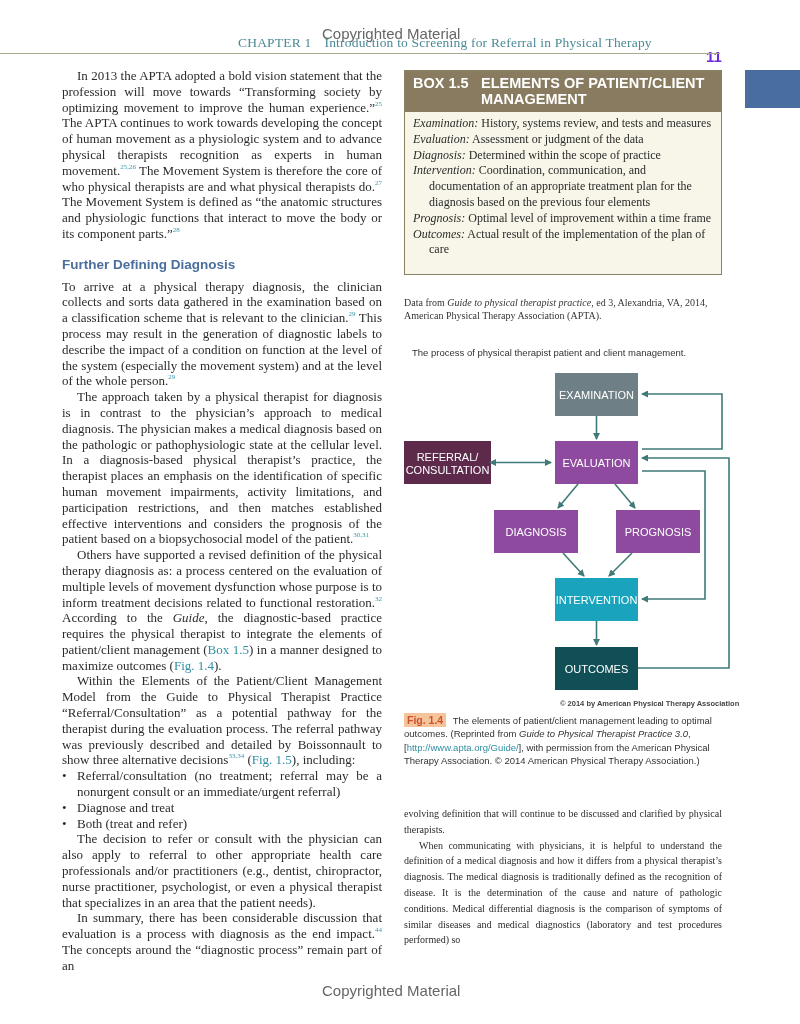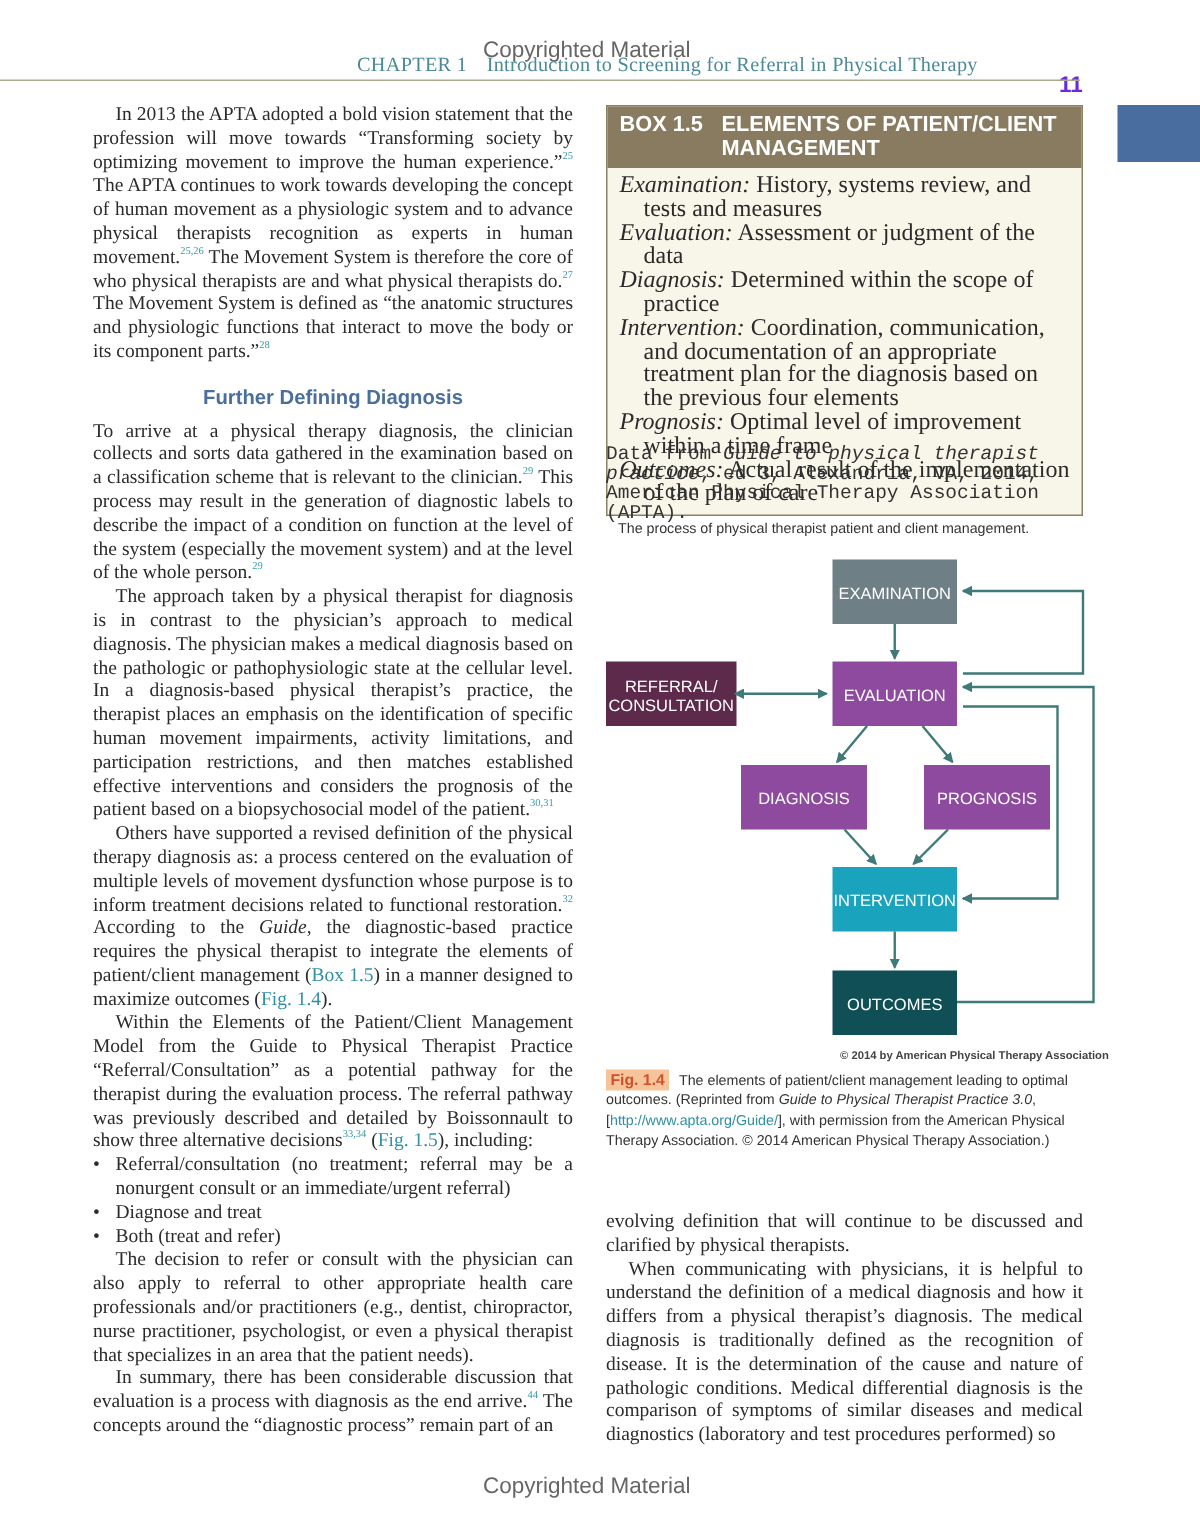--- a/index.html
+++ b/index.html
@@ -13,41 +13,41 @@
   .watermark { font-family:"Liberation Sans", sans-serif; font-size:15px; color:#666; white-space:nowrap; }
   .wm-top { left:322px; top:25px; }
   .wm-bottom { left:322px; top:982px; }
   .side-tab { left:745px; top:70px; width:55px; height:38px; background:#4a6d9f; }
 
   .col-left { left:62px; top:68px; width:320px; font-size:13px; line-height:15.8px; text-align:justify; }
   .col-left p { margin:0; text-indent:0; }
   .col-left p.ind { text-indent:15px; }
   sup { font-size:7px; color:#3a9aa8; vertical-align:top; line-height:7px; position:relative; top:1px; }
   .link { color:#2f8fa3; }
-  .h2 { font-family:"Liberation Sans", sans-serif; font-weight:bold; font-size:13.5px; color:#4b6f9c; margin:15px 0 6px 0 !important; text-align:center; }
+  .h2 { font-family:"Liberation Sans", sans-serif; font-weight:bold; font-size:13.5px; color:#4b6f9c; margin:15px 0 6px 0 !important; text-align:left; }
   ul.bullets { margin:0; padding:0; list-style:none; }
   ul.bullets li { position:relative; padding-left:15px; }
   ul.bullets li::before { content:"•"; position:absolute; left:0; top:0; }
 
   .box { left:404px; top:70px; width:316px; border:1px solid #8a8064; background:#f8f5e9; }
   .box-head { background:#887b5f; color:#fff; font-family:"Liberation Sans", sans-serif; font-weight:bold; font-size:14.5px; line-height:16px; padding:4px 8px 5px 8px; display:flex; }
   .box-head .num { width:68px; flex:none; }
-  .box-body { padding:4px 8px 6px 8px; font-size:16px; line-height:15.8px; }
+  .box-body { padding:4px 8px 16px 8px; font-size:12px; line-height:15.8px; }
   .box-body div { padding-left:16px; text-indent:-16px; }
   .box-body i { font-style:italic; }
-  .box-src { left:404px; top:296px; width:320px; font-family:Liberation Mono, monospace; font-size:13px; line-height:13px; color:#333; }
+  .box-src { left:404px; top:296px; width:320px; font-family:Liberation Serif, serif; font-size:10px; line-height:13px; color:#333; }
 
   .fig-title { left:412px; top:347px; font-family:"Liberation Sans", sans-serif; font-size:9.5px; color:#333; white-space:nowrap; }
   svg.diagram { left:398px; top:365px; }
   .fig-copy { left:560px; top:699px; font-family:"Liberation Sans", sans-serif; font-size:7.5px; font-weight:bold; color:#444; white-space:nowrap; }
   .fig-caption { left:404px; top:714px; width:320px; font-family:"Liberation Sans", sans-serif; font-size:9.5px; line-height:13.3px; color:#333; }
   .fig-label { background:#f6c49a; color:#d0522c; font-weight:bold; padding:1px 3px; margin-right:4px; font-size:10.5px; }
   .fig-caption i { font-style:italic; }
 
-  .col-right { left:404px; top:806px; width:318px; font-size:13px; line-height:15.8px; text-align:justify; }
+  .col-right { left:404px; top:806px; width:318px; font-size:10px; line-height:15.8px; text-align:justify; }
   .col-right p { margin:0; }
   .col-right p.ind { text-indent:15px; }
 </style>
 </head>
 <body>
 
 <div class="abs header"></div>
 <div class="abs hdr-chapter">
   <span class="ch">CHAPTER 1</span><span>Introduction to Screening for Referral in Physical Therapy</span>
 </div>
@@ -62,21 +62,21 @@
   <p><span>To arrive at a physical therapy diagnosis, the clinician collects and sorts data gathered in the examination based on a classification scheme that is relevant to the clinician.</span><sup>29</sup><span> This process may result in the generation of diagnostic labels to describe the impact of a condition on function at the level of the system (especially the movement system) and at the level of the whole person.</span><sup>29</sup></p>
   <p class="ind"><span>The approach taken by a physical therapist for diagnosis is in contrast to the physician’s approach to medical diagnosis. The physician makes a medical diagnosis based on the pathologic or pathophysiologic state at the cellular level. In a diagnosis-based physical therapist’s practice, the therapist places an emphasis on the identification of specific human movement impairments, activity limitations, and participation restrictions, and then matches established effective interventions and considers the prognosis of the patient based on a biopsychosocial model of the patient.</span><sup>30,31</sup></p>
   <p class="ind"><span>Others have supported a revised definition of the physical therapy diagnosis as: a process centered on the evaluation of multiple levels of movement dysfunction whose purpose is to inform treatment decisions related to functional restoration.</span><sup>32</sup><span> According to the </span><i>Guide</i><span>, the diagnostic-based practice requires the physical therapist to integrate the elements of patient/client management (</span><span class="link">Box 1.5</span><span>) in a manner designed to maximize outcomes (</span><span class="link">Fig. 1.4</span><span>).</span></p>
   <p class="ind"><span>Within the Elements of the Patient/Client Management Model from the Guide to Physical Therapist Practice “Referral/Consultation” as a potential pathway for the therapist during the evaluation process. The referral pathway was previously described and detailed by Boissonnault to show three alternative decisions</span><sup>33,34</sup><span> (</span><span class="link">Fig. 1.5</span><span>), including:</span></p>
   <ul class="bullets">
     <li>Referral/consultation (no treatment; referral may be a nonurgent consult or an immediate/urgent referral)</li>
     <li>Diagnose and treat</li>
     <li>Both (treat and refer)</li>
   </ul>
   <p class="ind">The decision to refer or consult with the physician can also apply to referral to other appropriate health care professionals and/or practitioners (e.g., dentist, chiropractor, nurse practitioner, psychologist, or even a physical therapist that specializes in an area that the patient needs).</p>
-  <p class="ind"><span>In summary, there has been considerable discussion that evaluation is a process with diagnosis as the end arrive.</span><sup>44</sup><span> The concepts around the “diagnostic process” remain part of an</span></p>
+  <p class="ind"><span>In summary, there has been considerable discussion that evaluation is a process with diagnosis as the end impact.</span><sup>44</sup><span> The concepts around the “diagnostic process” remain part of an</span></p>
 </div>
 
 <div class="abs box">
   <div class="box-head">
     <span class="num">BOX 1.5</span>
     <span>ELEMENTS OF PATIENT/CLIENT MANAGEMENT</span>
   </div>
   <div class="box-body">
     <div><i>Examination:</i><span> History, systems review, and tests and measures</span></div>
     <div><i>Evaluation:</i><span> Assessment or judgment of the data</span></div>

